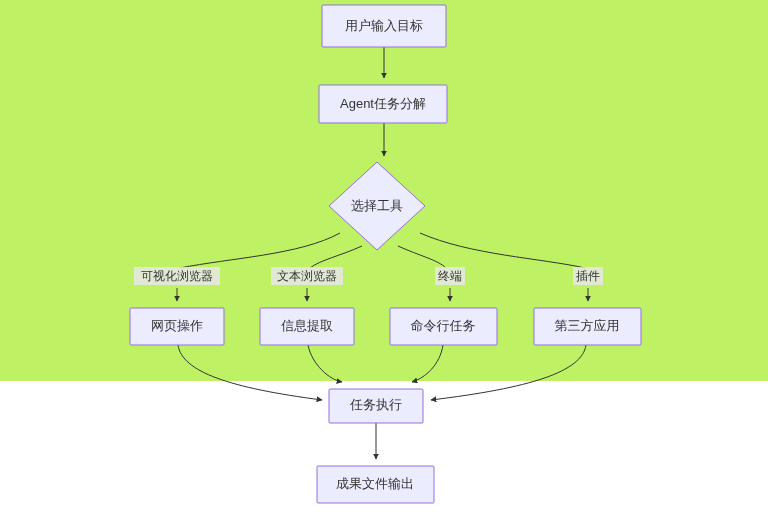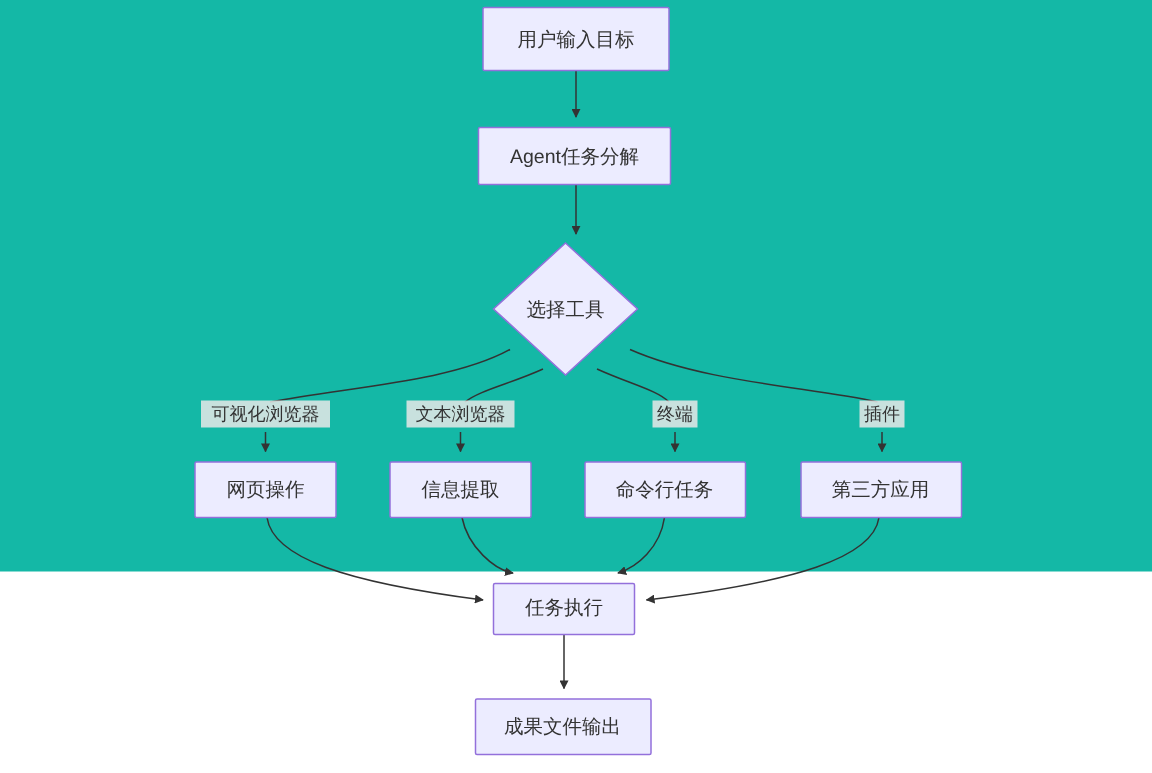--- a/index.html
+++ b/index.html
@@ -10,21 +10,21 @@
   body {
     width: 768px;
     height: 515px;
     overflow: hidden;
     font-family: "Liberation Sans", "DejaVu Sans", sans-serif;
   }
   #diagram-root {
     position: relative;
     width: 768px;
     height: 381px;
-    background: #14b8a6;
+    background: #bef264;
   }
   svg#flowchart {
     display: block;
     width: 768px;
     height: 515px;
   }
   .node-shape {
     fill: #ECECFF;
     stroke: #9370DB;
     stroke-width: 1px;

